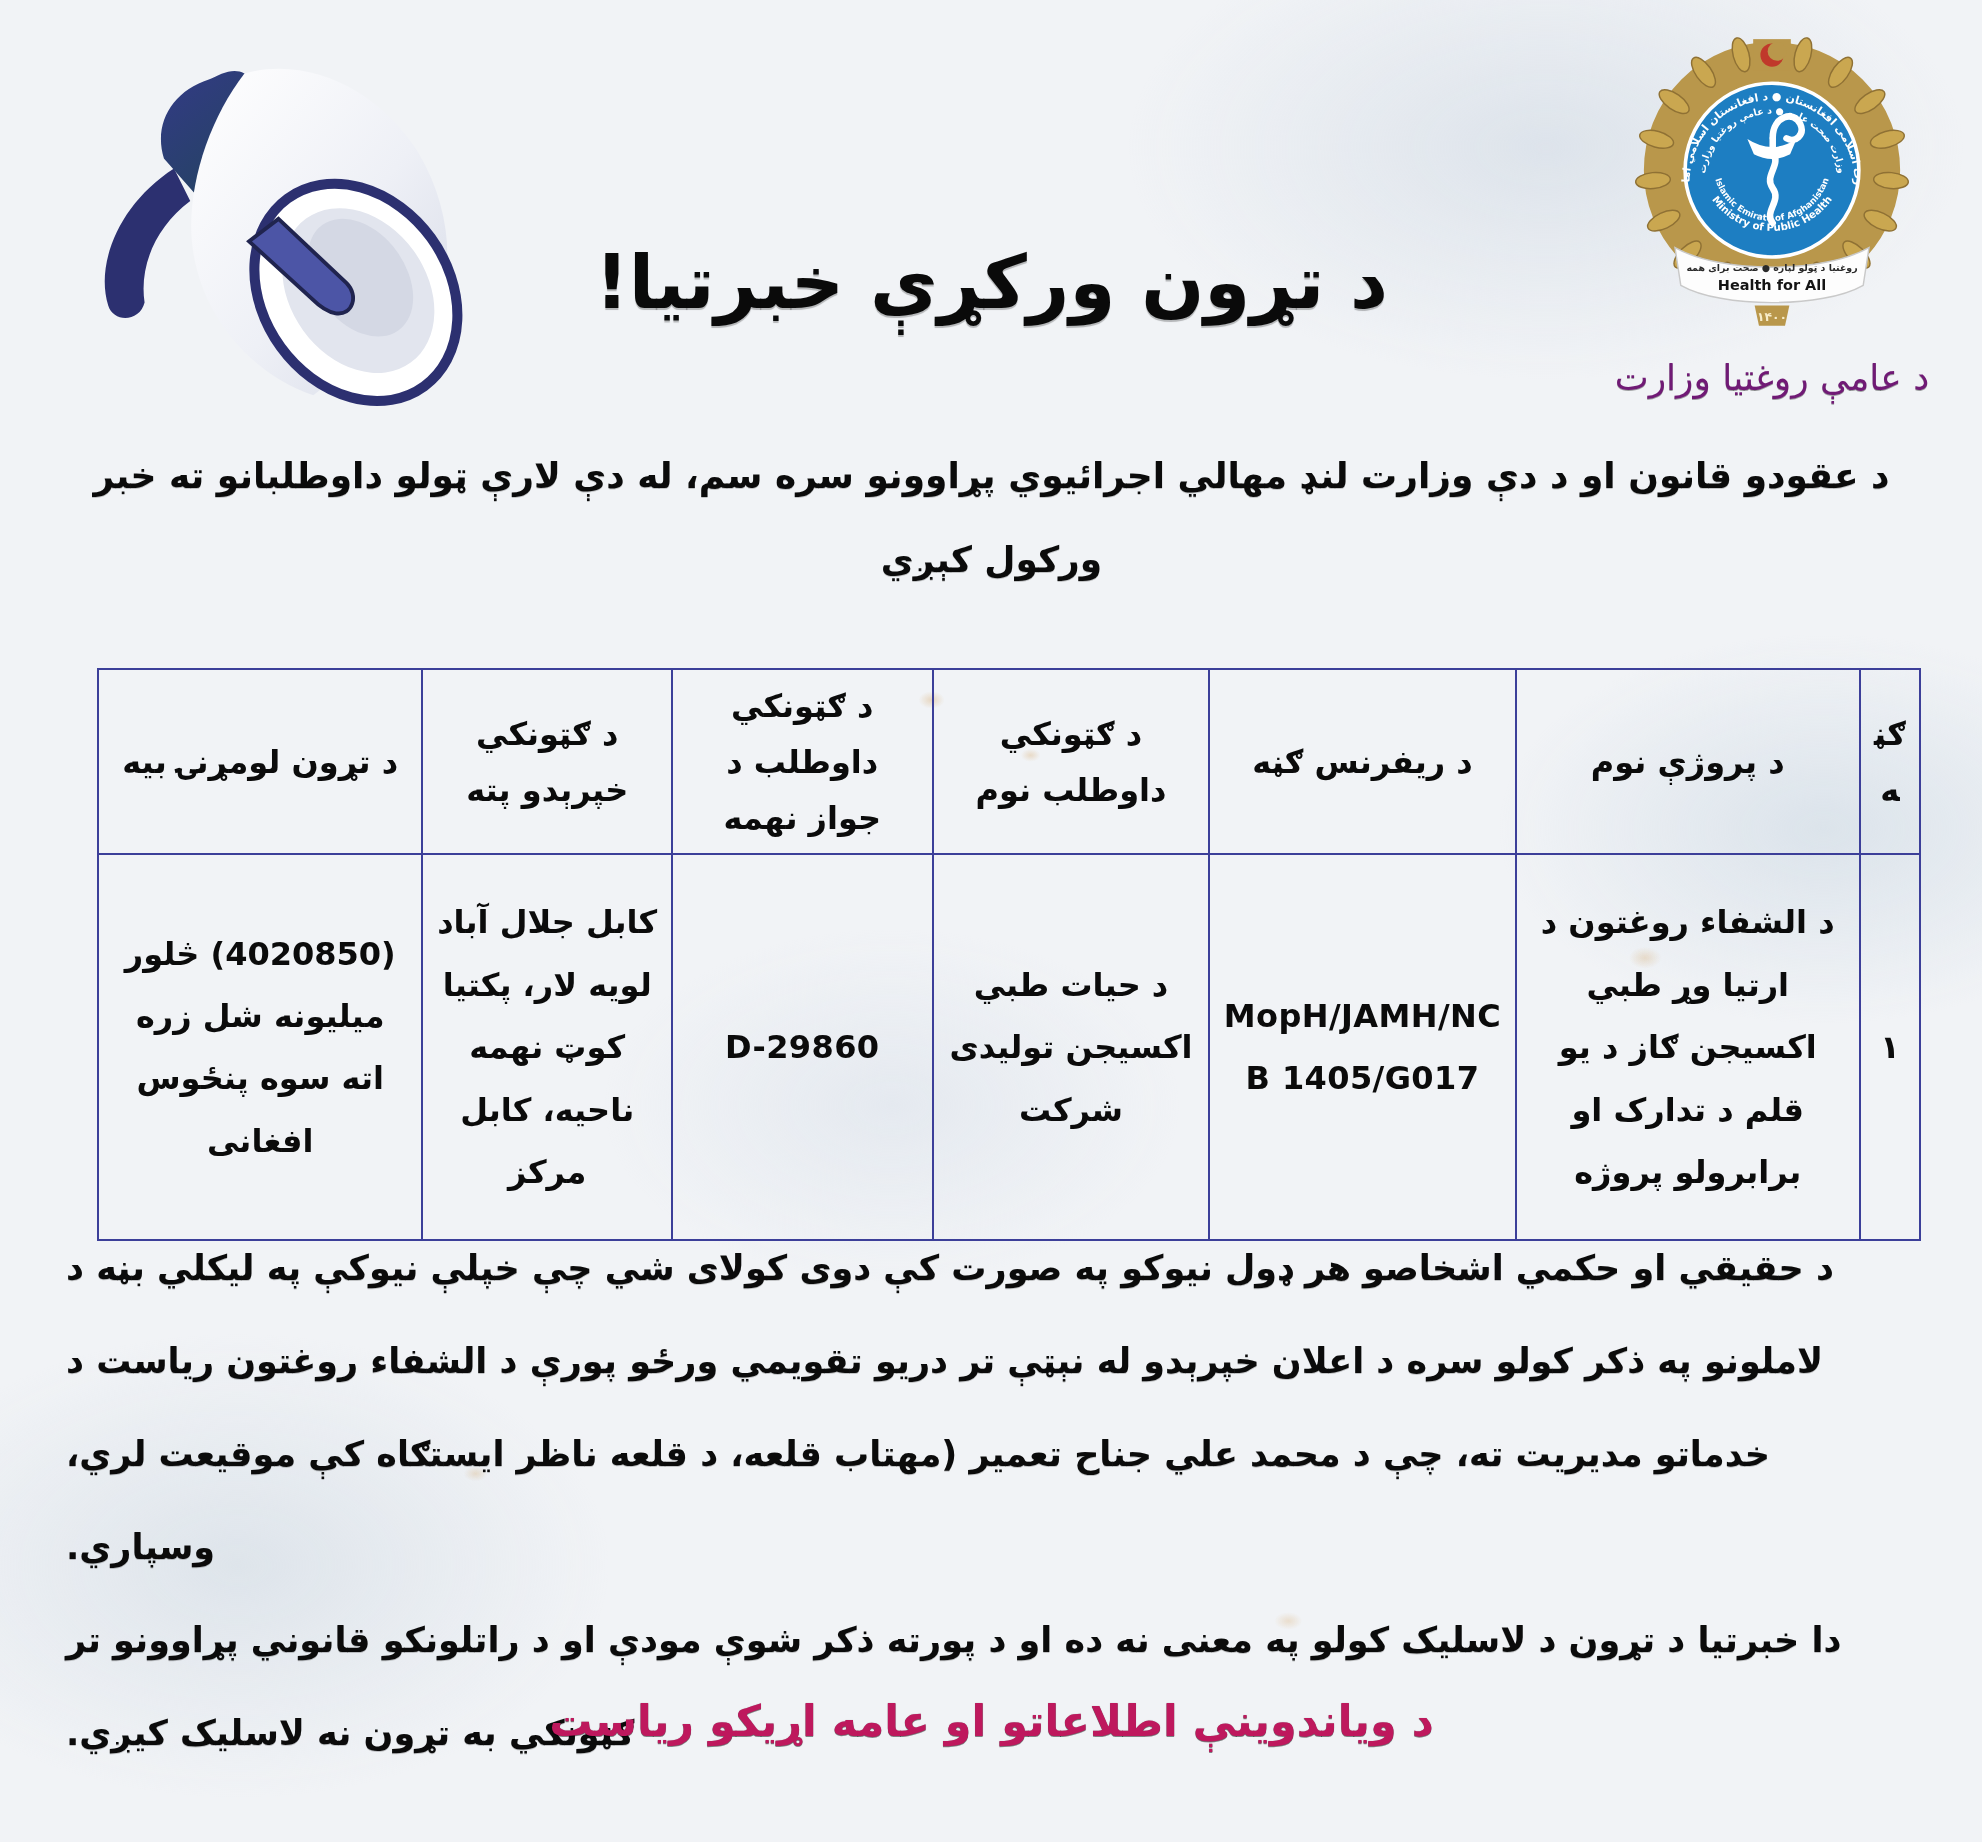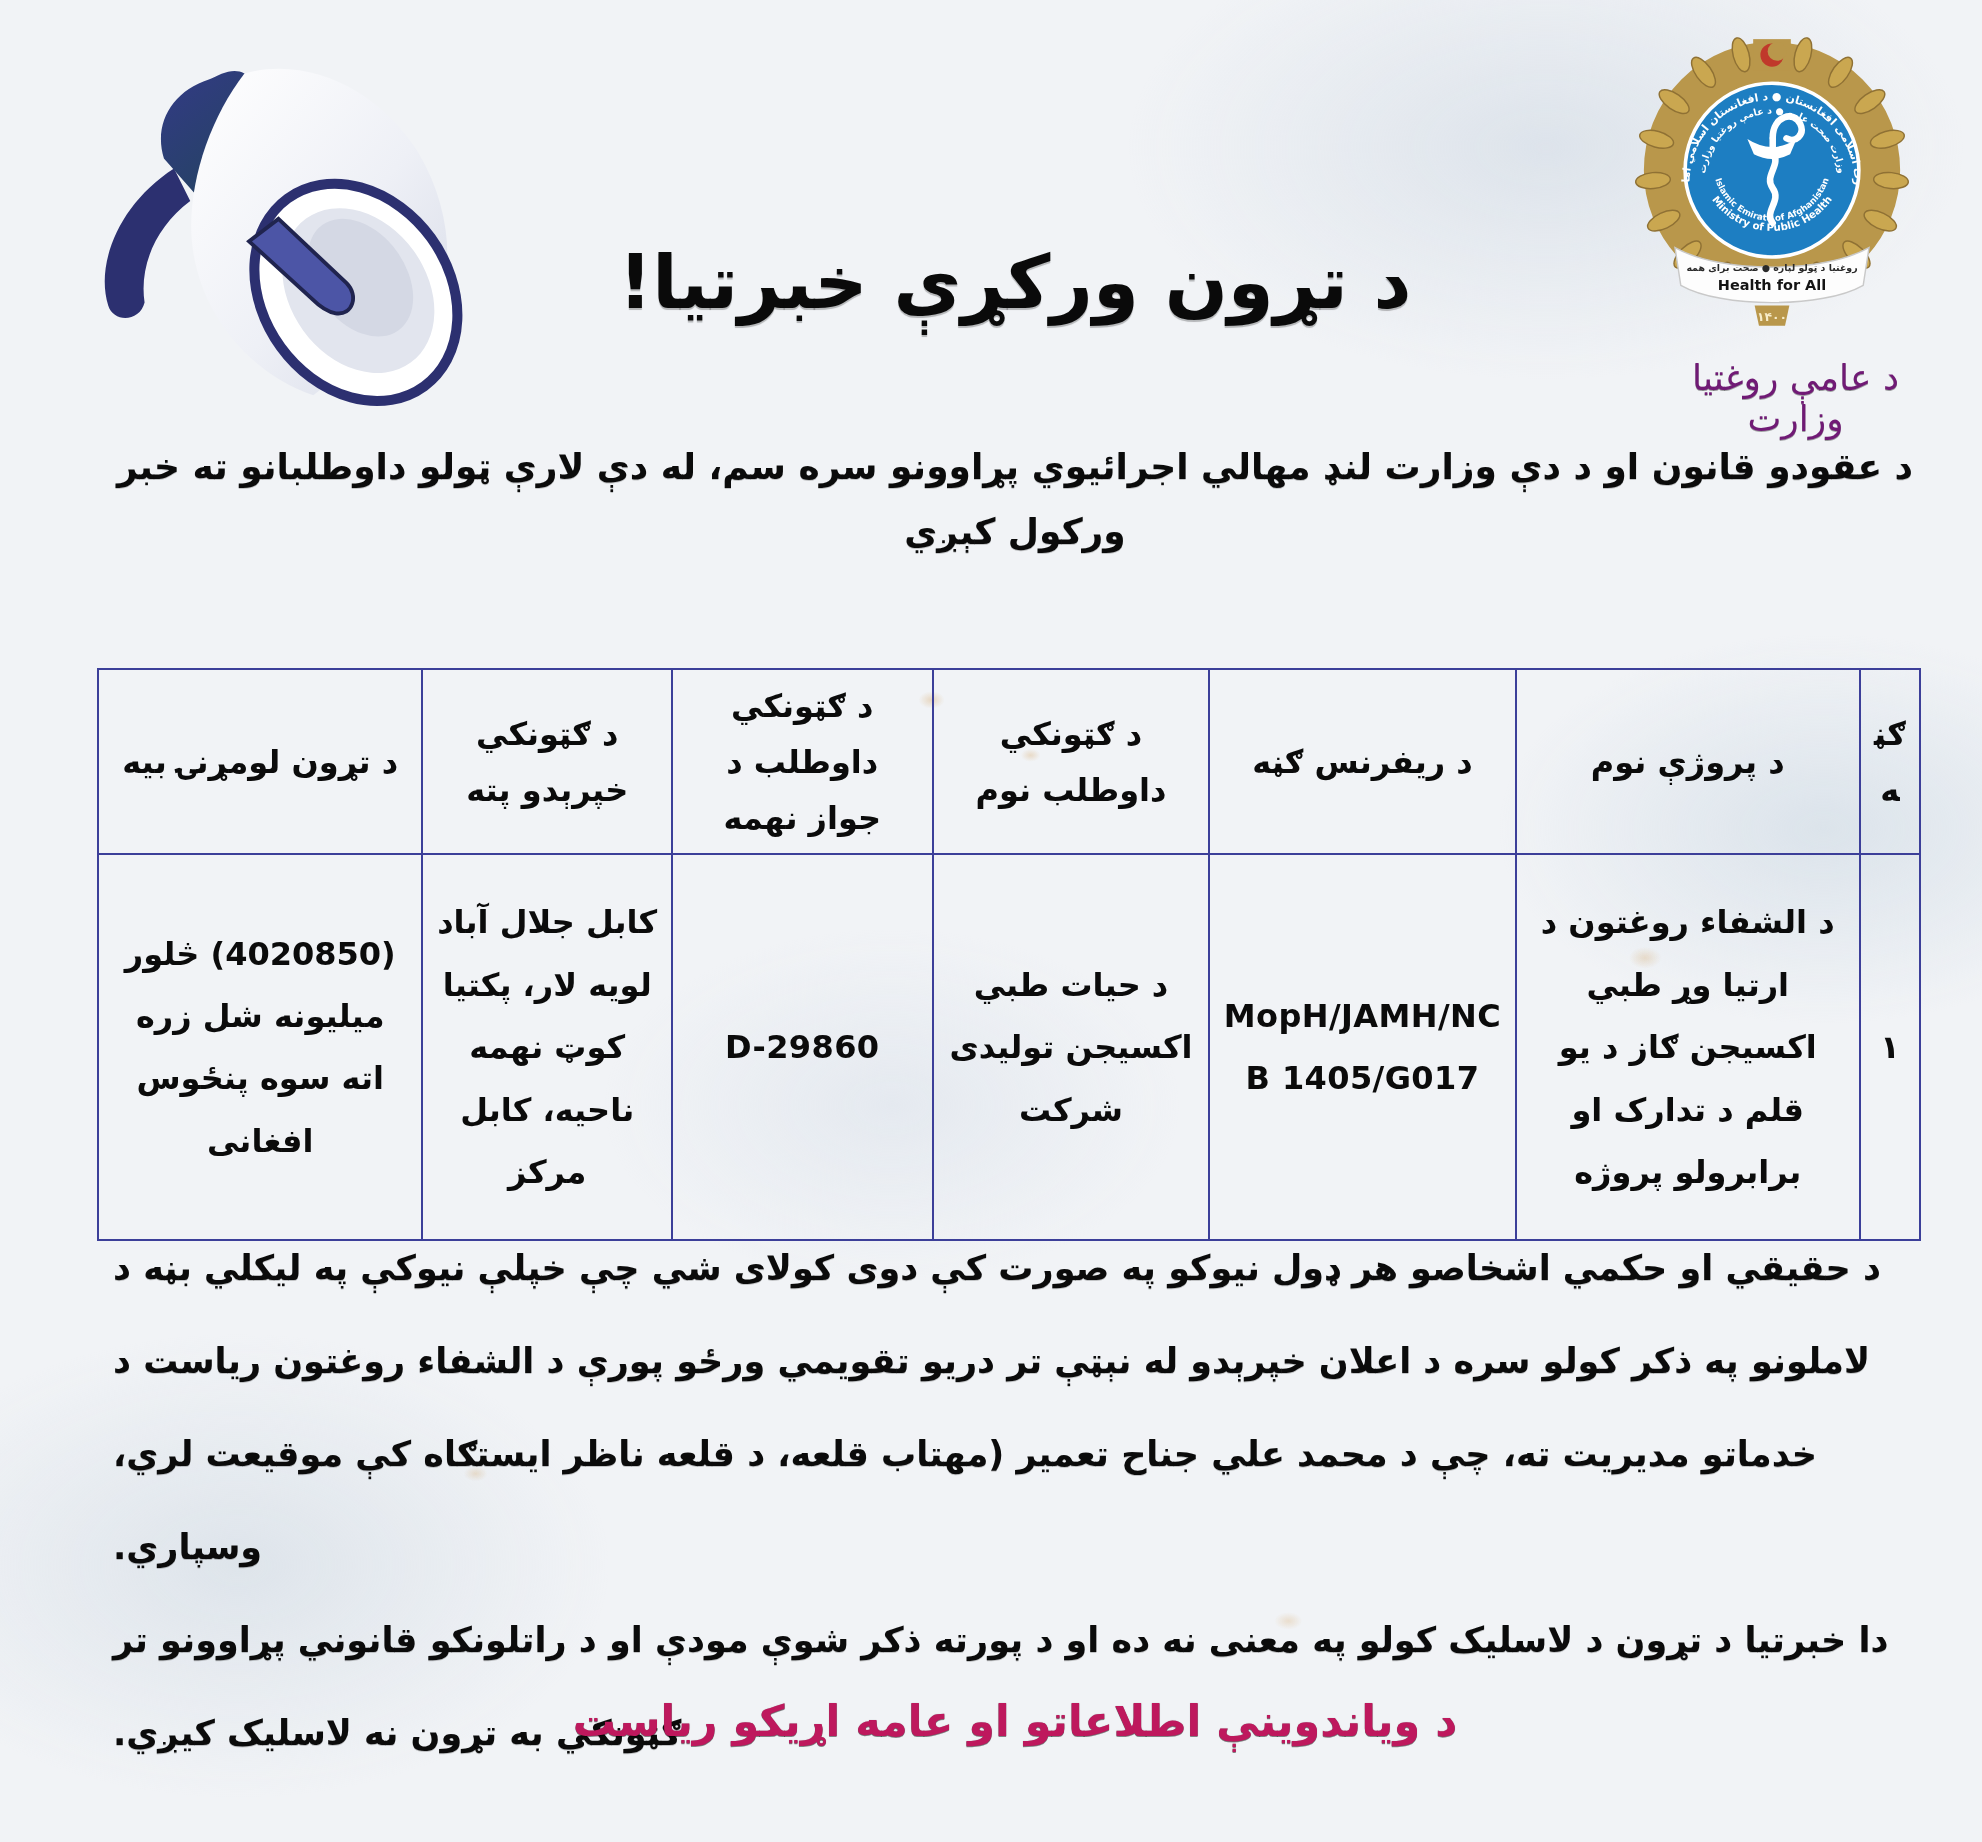--- a/index.html
+++ b/index.html
@@ -13,40 +13,40 @@
       radial-gradient(542px 325px at 92% 45%, rgba(198,212,224,.50), transparent 60%),
       radial-gradient(620px 387px at 12% 85%, rgba(203,214,224,.50), transparent 60%),
       radial-gradient(480px 294px at 45% 60%, rgba(214,222,232,.45), transparent 60%),
       radial-gradient(18.6px 12.4px at 47% 38%, rgba(216,172,112,.40), transparent 70%),
       radial-gradient(14px 9.3px at 52% 41%, rgba(216,172,112,.35), transparent 70%),
       radial-gradient(23px 15.5px at 83% 52%, rgba(216,172,112,.35), transparent 70%),
       radial-gradient(17px 11px at 24% 80%, rgba(216,172,112,.35), transparent 70%),
       radial-gradient(20px 12.4px at 65% 88%, rgba(216,172,112,.30), transparent 70%);
   }
   .page{position:relative;width:1983px;height:1842px;overflow:hidden;}
-  .rtl{direction:rtl;unicode-bidi:embed;padding-left:47px;}
+  .rtl{direction:rtl;unicode-bidi:embed;}
 
   .megaphone{position:absolute;left:46px;top:37px;width:434px;height:387px;}
 
   .logo-block{position:absolute;right:37px;top:29px;width:348px;text-align:center;}
   .logo-block svg{width:348px;height:333px;display:block;}
   .logo-caption{
     margin-top:-4.6px;font-size:36px;font-weight:400;color:#701a75;
     letter-spacing:0.8px;text-shadow:0 0.8px 0 rgba(0,0,0,.35);
   }
 
   .page-title{
     position:absolute;left:0;right:0;top:236px;text-align:center;
     font-size:74px;font-weight:800;line-height:1.25;color:#0a0a0a;
     text-shadow:0 1.5px 0.8px rgba(0,0,0,.25);
   }
 
   .intro{
     position:absolute;left:54px;right:54px;top:434px;
-    text-align:center;font-size:36px;font-weight:700;line-height:65px;
+    text-align:center;font-size:36px;font-weight:700;line-height:84px;
     text-shadow:0 0.8px 0 rgba(0,0,0,.2);
   }
 
   .table-wrap{position:absolute;left:97px;right:62px;top:668px;}
   table.award{width:100%;border-collapse:collapse;direction:rtl;table-layout:fixed;}
   table.award th,table.award td{
     border:2.3px solid #3c3f99;text-align:center;vertical-align:middle;
     font-weight:700;padding:7.7px 12.4px;word-wrap:break-word;
   }
   table.award thead tr{height:147px;}

